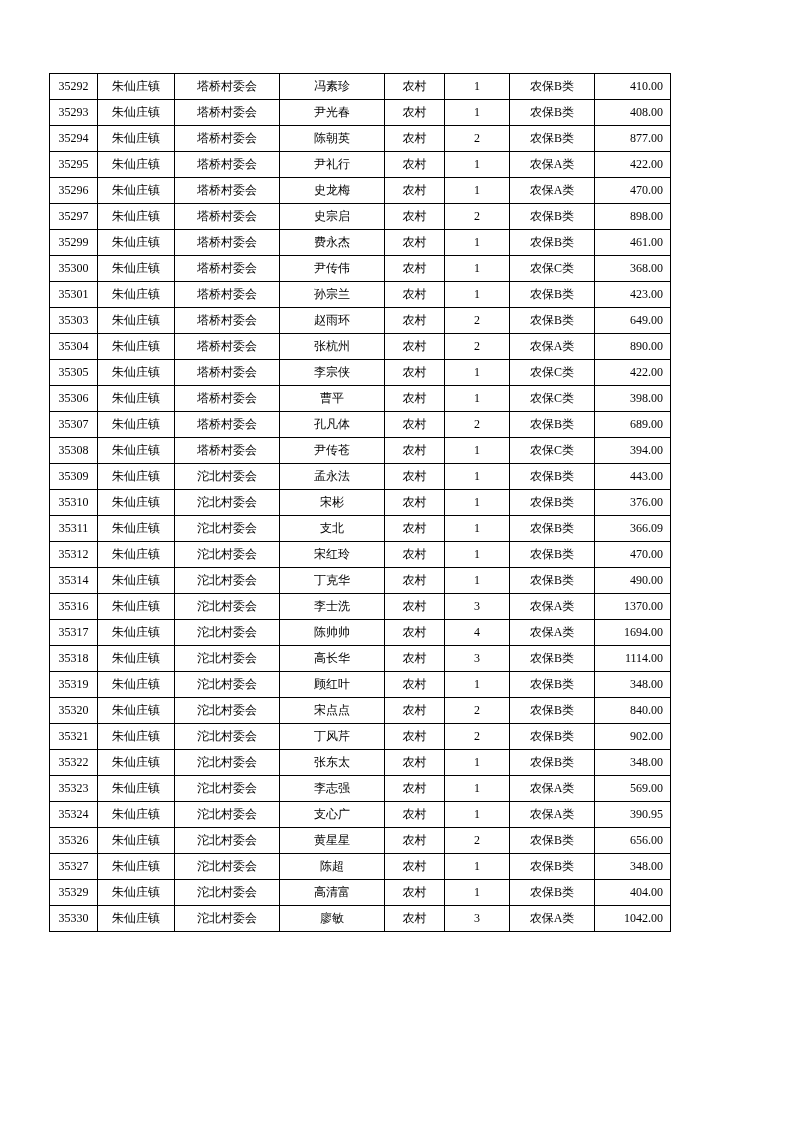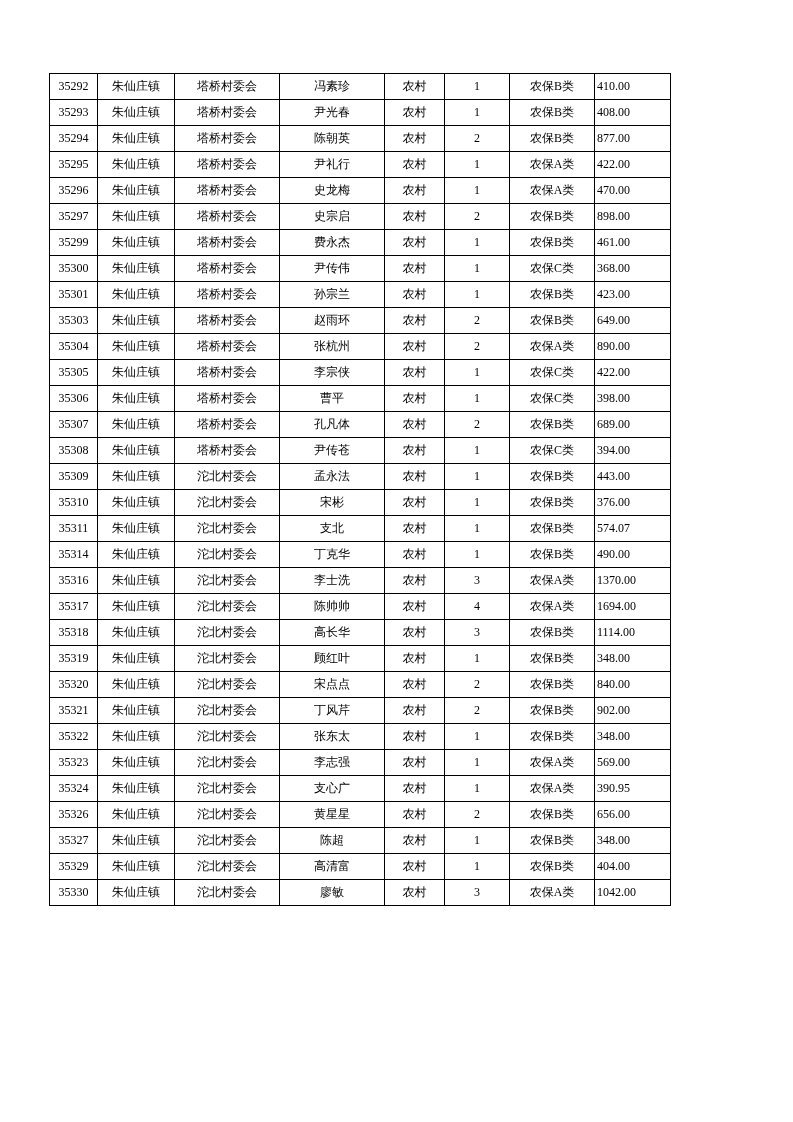--- a/index.html
+++ b/index.html
@@ -36,21 +36,21 @@
   }
   table.records col.c-id       { width: 48px; }
   table.records col.c-town     { width: 77px; }
   table.records col.c-village  { width: 105px; }
   table.records col.c-name     { width: 105px; }
   table.records col.c-area     { width: 60px; }
   table.records col.c-count    { width: 65px; }
   table.records col.c-type     { width: 85px; }
   table.records col.c-amount   { width: 76px; }
   table.records td.align-right {
-    text-align: left;
+    text-align: right;
     padding-right: 7px;
   }
 </style>
 </head>
 <body>
 
 <div class="sheet">
   <table class="records">
     <colgroup>
       <col class="c-id">
@@ -234,21 +234,31 @@
           <td class="align-right">376.00</td>
         </tr>
         <tr>
           <td>35311</td>
           <td>朱仙庄镇</td>
           <td>沱北村委会</td>
           <td>支北</td>
           <td>农村</td>
           <td>1</td>
           <td>农保B类</td>
-          <td class="align-right">574.07</td>
+          <td class="align-right">366.09</td>
+        </tr>
+        <tr>
+          <td>35312</td>
+          <td>朱仙庄镇</td>
+          <td>沱北村委会</td>
+          <td>宋红玲</td>
+          <td>农村</td>
+          <td>1</td>
+          <td>农保B类</td>
+          <td class="align-right">470.00</td>
         </tr>
         <tr>
           <td>35314</td>
           <td>朱仙庄镇</td>
           <td>沱北村委会</td>
           <td>丁克华</td>
           <td>农村</td>
           <td>1</td>
           <td>农保B类</td>
           <td class="align-right">490.00</td>

